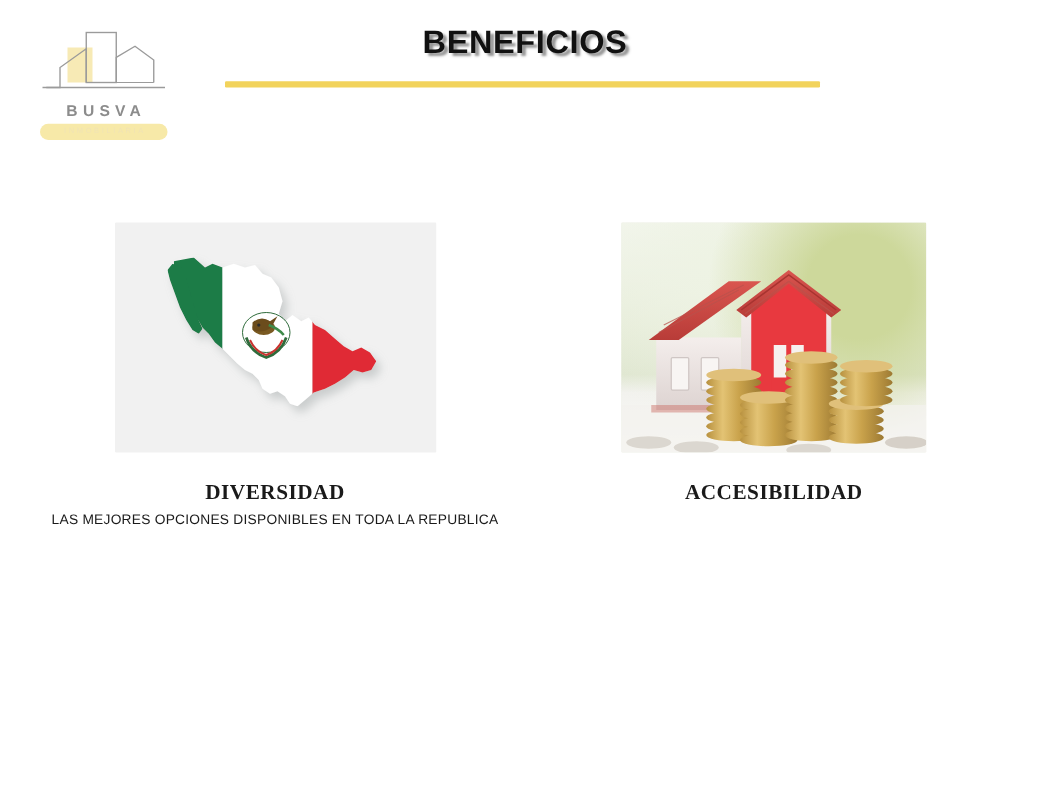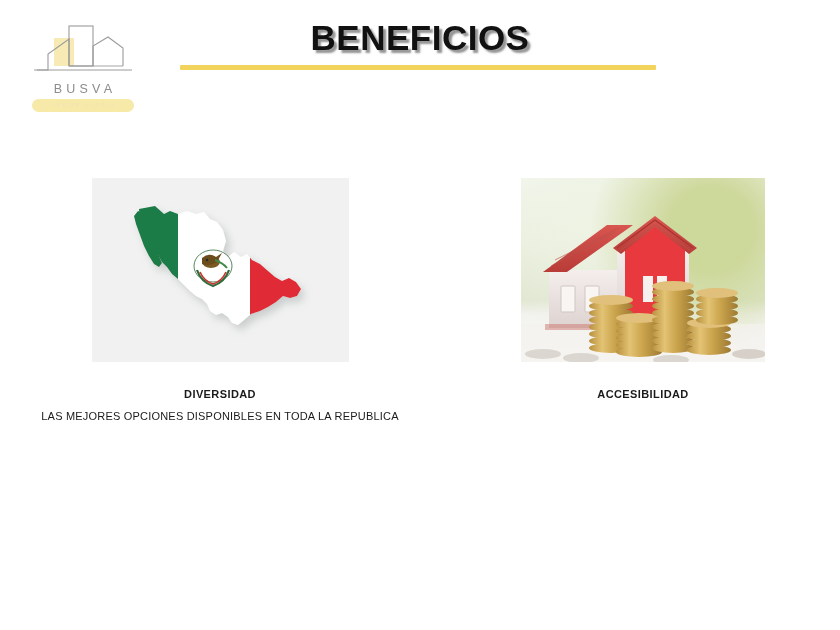--- a/index.html
+++ b/index.html
@@ -36,21 +36,21 @@
   }
   .logo-wordmark {
     position: absolute;
     left: 0;
     top: 58px;
     width: 110px;
     text-align: center;
     font-size: 12.5px;
     letter-spacing: 4.2px;
     color: #8c8c8c;
-    font-weight: 400;
+    font-weight: 700;
     line-height: 14px;
     text-indent: 4px;
   }
   .logo-sub-wrap {
     position: absolute;
     left: 4px;
     top: 75px;
     width: 102px;
     height: 13px;
     background: #f7e9a8;
@@ -72,21 +72,21 @@
     overflow: hidden;
   }
 
   
   .page-title {
     position: absolute;
     left: 180px;
     top: 18px;
     width: 480px;
     text-align: center;
-    font-size: 35px;
+    font-size: 26px;
     font-weight: bold;
     letter-spacing: 0.5px;
     color: #111111;
     text-shadow: 3px 3px 2px rgba(60,60,60,0.55);
   }
   .title-rule {
     position: absolute;
     left: 180px;
     top: 65px;
     width: 476px;
@@ -94,21 +94,21 @@
     background: #f2d35c;
     border-radius: 1px;
   }
 
   
   .col {
     position: absolute;
     top: 178px;
   }
   .col-left  { left: 22px;  width: 396px; }
-  .col-right { left: 460px; width: 366px; }
+  .col-right { left: 436px; width: 366px; }
 
   .figure {
     position: relative;
     margin: 0 auto;
     overflow: hidden;
     border-radius: 1px;
   }
   .fig-mexico { width: 257px; height: 184px; background: #f1f1f1; }
   .fig-house  { width: 244px; height: 184px; background: #eef0e6; }
 
@@ -126,24 +126,25 @@
   }
   .hs-canvas { position: absolute; inset: 0; }
 
   
   .caption {
     margin-top: 22px;
     text-align: center;
     color: #1a1a1a;
   }
   .cap-title {
-    font-size: 11px;
+    font-size: 17px;
     font-weight: bold;
     letter-spacing: 0.4px;
     line-height: 20px;
+    font-family: Liberation Serif, serif;
   }
   .cap-body {
     font-size: 11px;
     font-weight: 400;
     letter-spacing: 0.2px;
     line-height: 25px;
     padding: 0 4px;
   }
 </style>
 </head>

